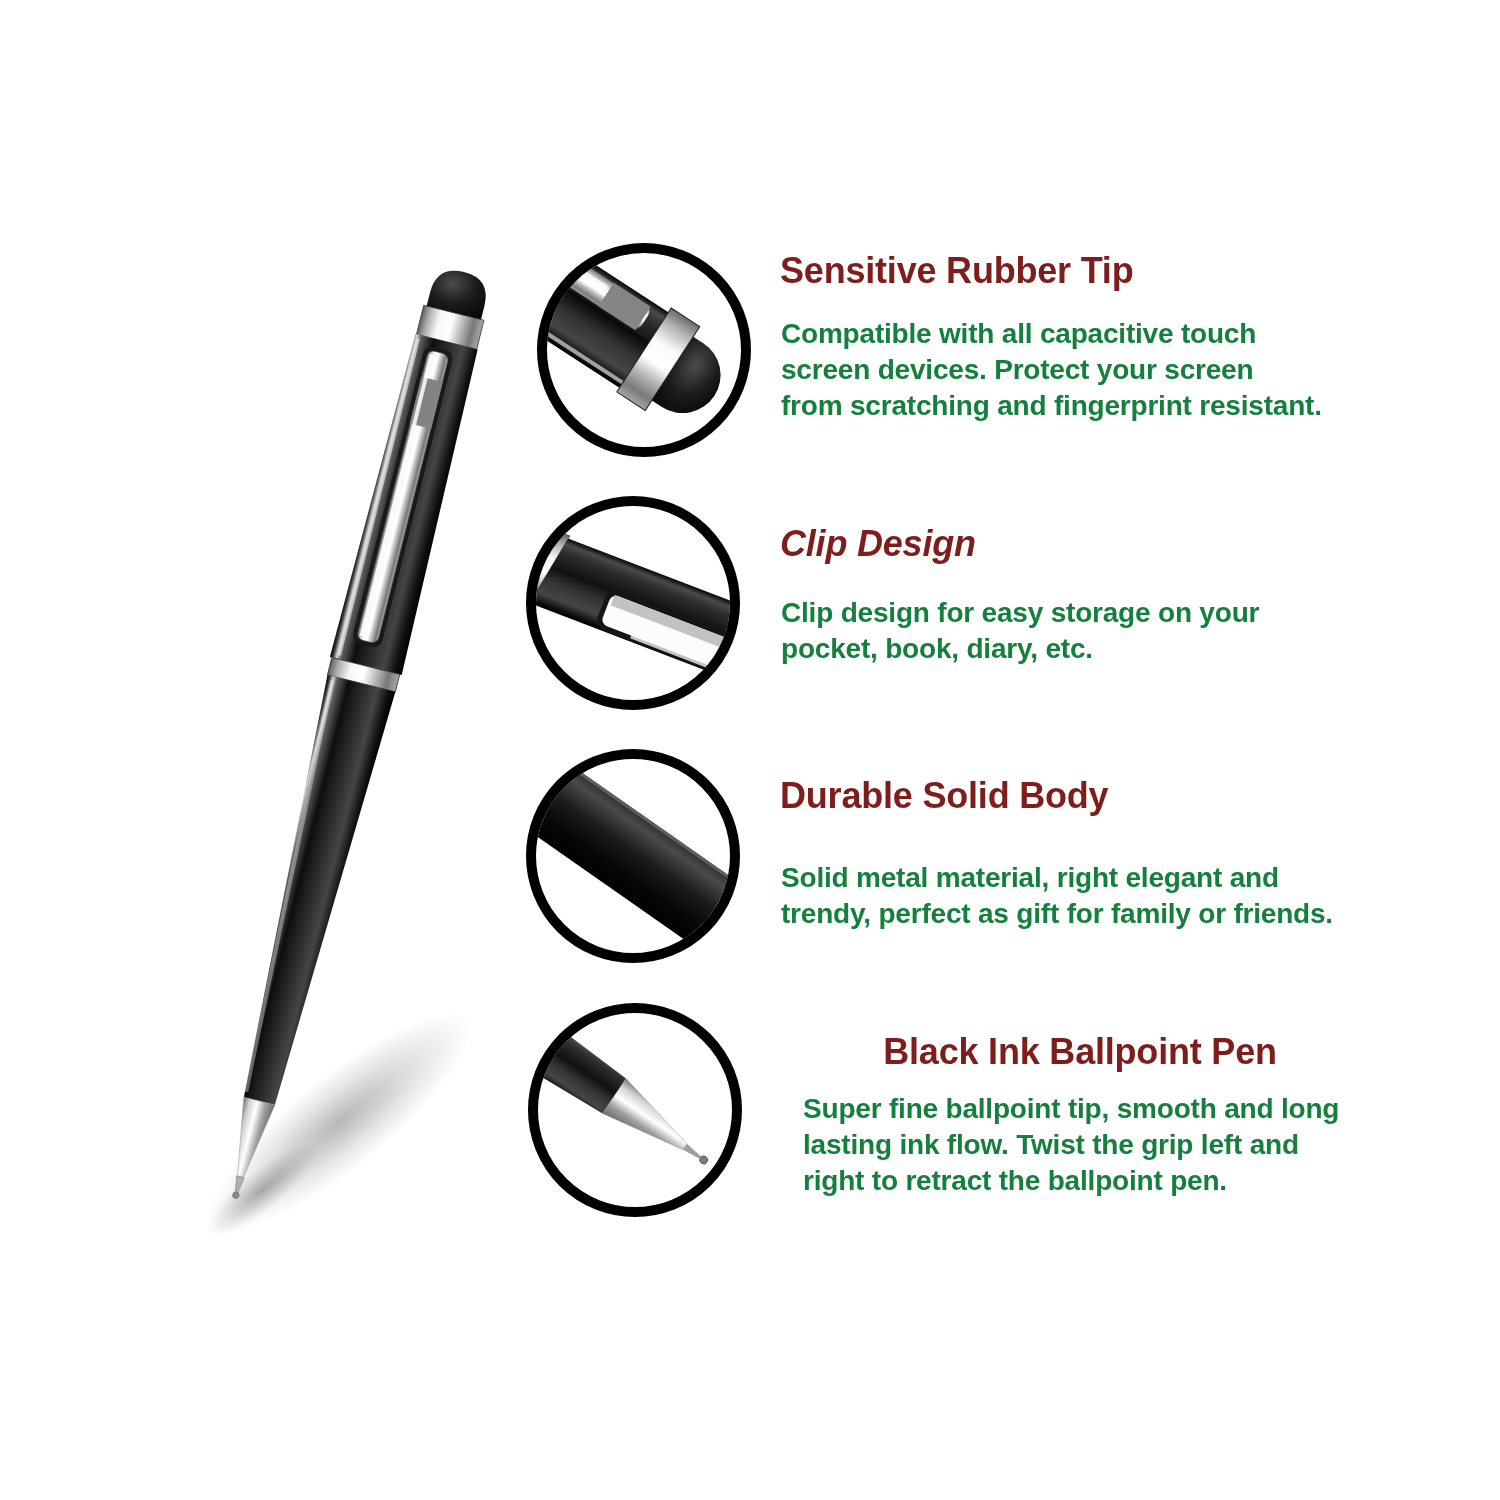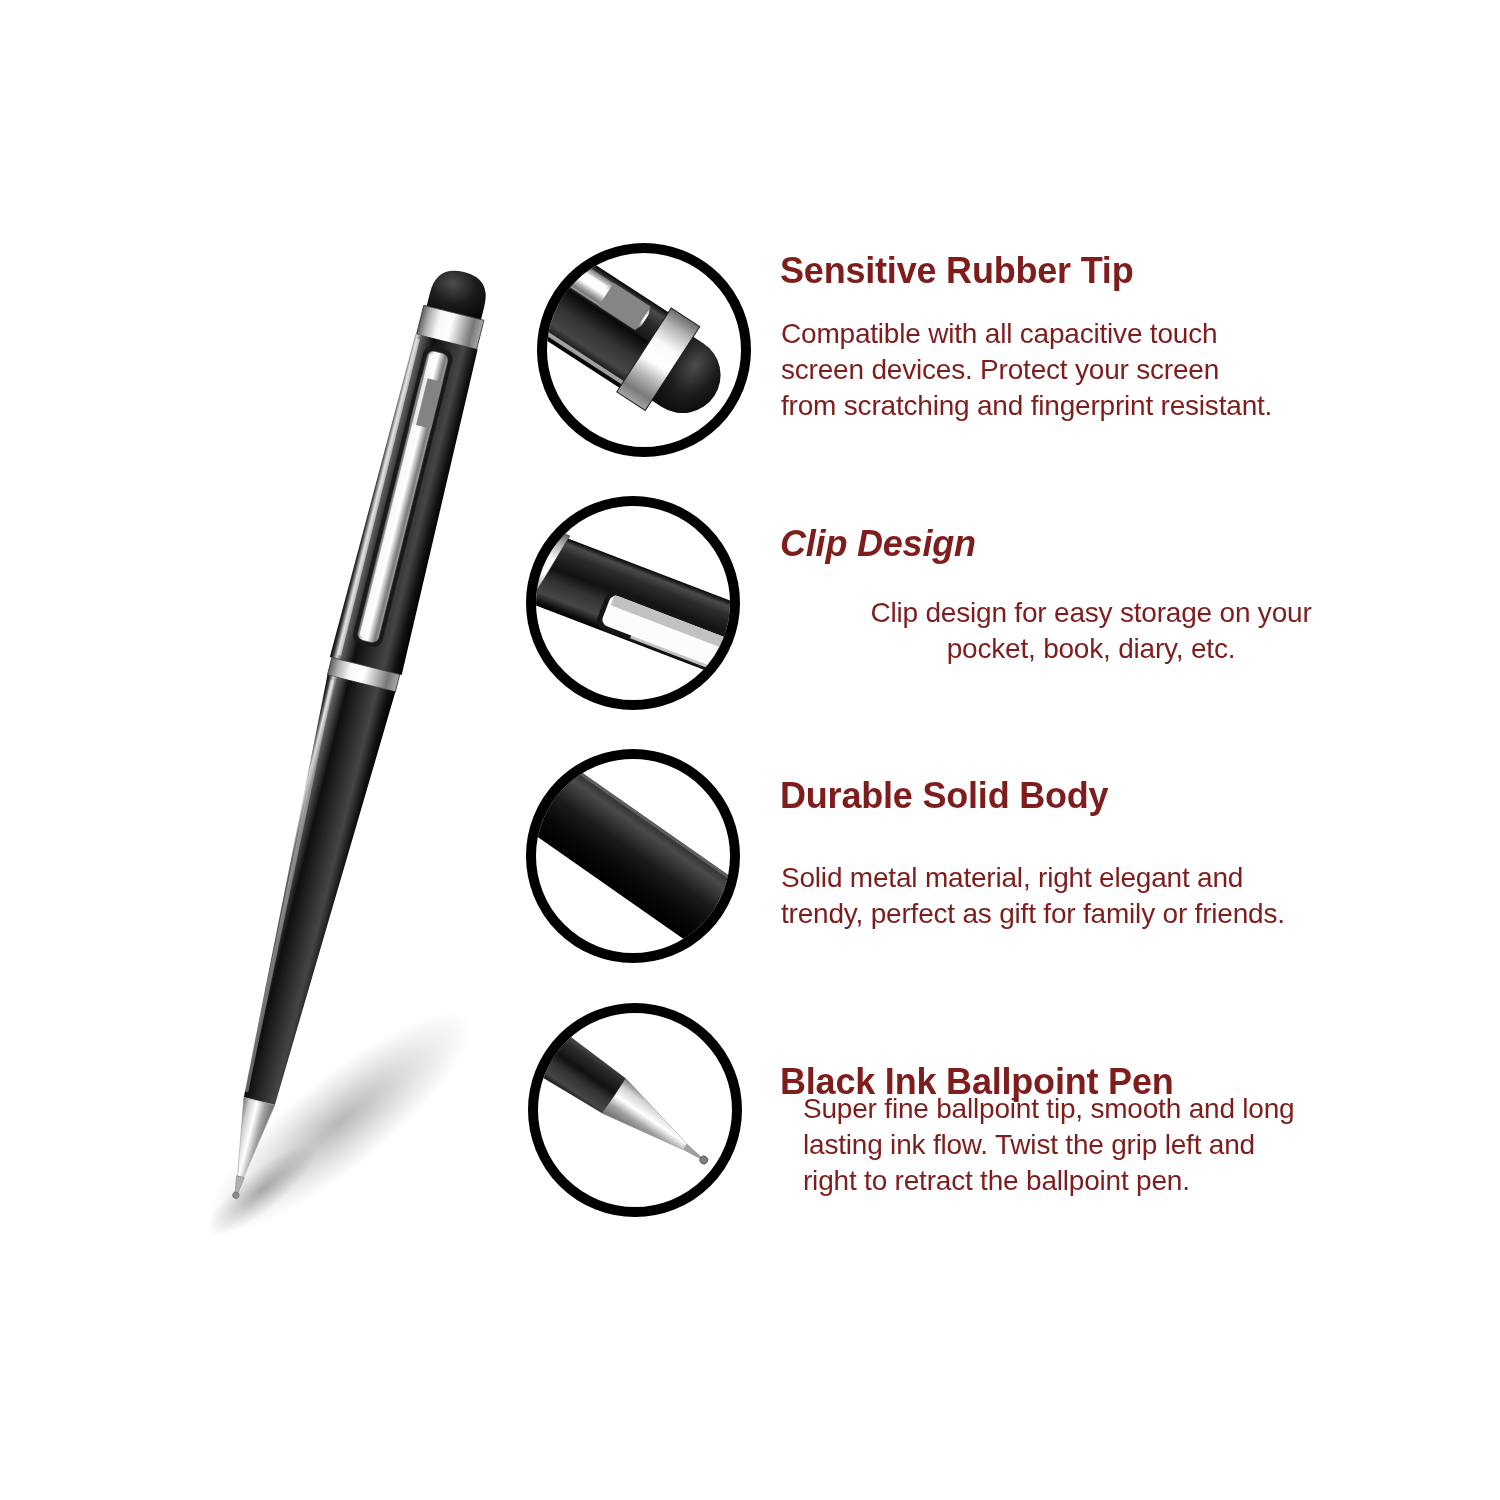--- a/index.html
+++ b/index.html
@@ -14,28 +14,28 @@
   .feature-title{
     position:absolute;left:780px;width:600px;
     margin:0;
     font-size:36px;font-weight:bold;line-height:41px;
     color:#7f1d1d;letter-spacing:-0.2px;
     white-space:pre;
   }
   .feature-desc{
     position:absolute;left:781px;width:620px;
     margin:0;
-    font-size:28px;font-weight:normal;line-height:36px;
-    color:#7f1d1d;letter-spacing:-0.2px;
+    font-size:28px;font-weight:bold;line-height:36px;
+    color:#15803d;letter-spacing:-0.2px;
     white-space:pre;
   }
   .t1{top:250px;} .d1{top:316px;}
-  .t2{top:523px;font-style:italic;} .d2{top:595px;text-align:center;}
+  .t2{top:523px;font-style:italic;} .d2{top:595px;}
   .t3{top:775px;} .d3{top:860px;}
-  .t4{top:1061px;} .d4{top:1091px;margin-left:22px;}
+  .t4{top:1031px;text-align:center;} .d4{top:1091px;margin-left:22px;}
 </style>
 </head>
 <body>
 
 <div class="stage">
 
   <svg class="art" width="1500" height="1500" viewBox="0 0 1500 1500" aria-hidden="true">
     <defs>
       <linearGradient id="gBarrelH" x1="0" y1="0" x2="1" y2="0">
         <stop offset="0" stop-color="#000000"></stop>

